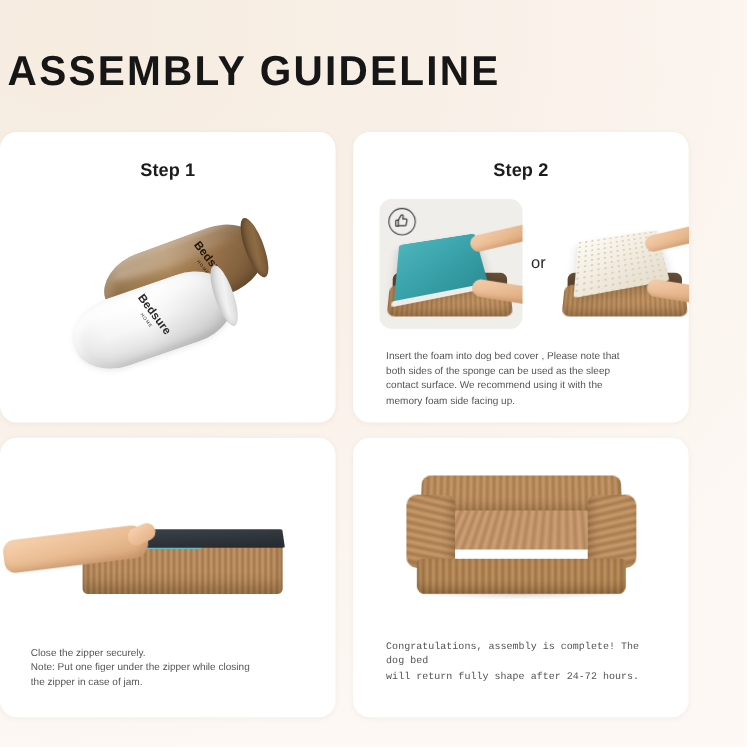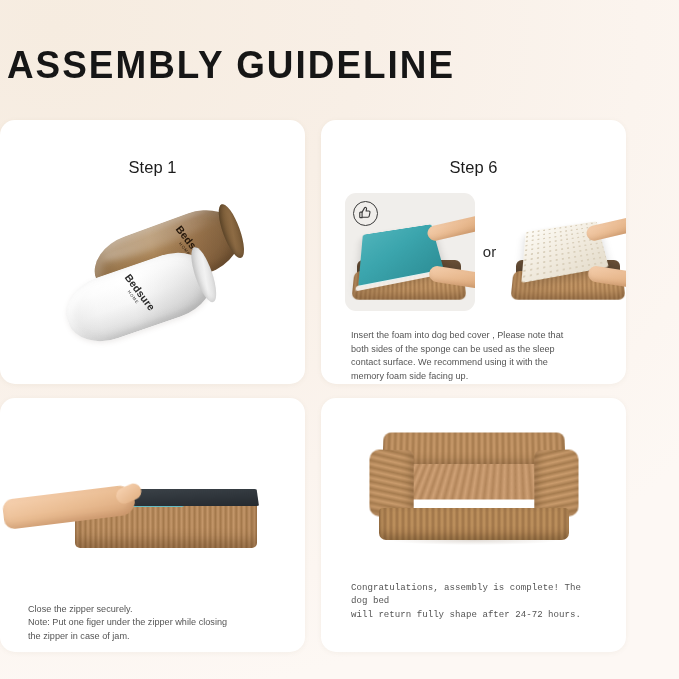--- a/index.html
+++ b/index.html
@@ -57,24 +57,24 @@
     box-shadow: 0 1px 5px rgba(140, 115, 95, 0.075);
     position: relative;
     overflow: hidden;
     display: flex;
     flex-direction: column;
   }
 
   .step-title {
     text-align: center;
     font-size: 16.5px;
-    font-weight: 400;
+    font-weight: 700;
     color: #1c1c1c;
     letter-spacing: 0.005em;
-    margin-top: 38px;
+    margin-top: 26px;
     flex: 0 0 auto;
   }
 
   .art {
     flex: 1 1 auto;
     position: relative;
     display: flex;
     align-items: center;
     justify-content: center;
   }
@@ -83,22 +83,22 @@
     flex: 0 0 auto;
     font-size: 9.1px;
     line-height: 1.52;
     color: #545454;
     padding: 0 26px 0 28px;
     letter-spacing: 0.002em;
     white-space: pre-line;
   }
 
   .card-1 .caption { padding-bottom: 22px; }
-  .card-2 .caption { padding-left: 30px; padding-right: 18px; }
-  .card-3 .caption { padding-bottom: 8px; }
+  .card-2 .caption { padding-bottom: 12px; padding-left: 30px; padding-right: 18px; }
+  .card-3 .caption { padding-bottom: 24px; }
   .card-4 .caption { padding-bottom: 30px; padding-left: 30px; font-family: Liberation Mono, monospace; }
 
   
   .bags {
     position: relative;
     width: 190px;
     height: 116px;
     margin-top: -4px;
   }
 
@@ -504,21 +504,21 @@
               <span>Bedsure</span>
               <span class="sub">HOME</span>
             </div>
           </div>
         </div>
       </div>
 
     </div>
 
     <div class="card card-2">
-      <div class="step-title">Step 6</div>
+      <div class="step-title">Step 2</div>
 
       <div class="art">
         <div class="step2-row">
 
           <div class="subpanel subpanel-left">
             <div class="thumb-badge">
               <svg width="14" height="14" viewBox="0 0 24 24" fill="none" stroke="#3a3a3a" stroke-width="1.9" stroke-linecap="round" stroke-linejoin="round">
                 <path d="M7 10.5v9.5H4.2a1.2 1.2 0 0 1-1.2-1.2v-7.1a1.2 1.2 0 0 1 1.2-1.2H7z"></path>
                 <path d="M7 10.5l4.2-7.3a1.9 1.9 0 0 1 3.5 1.2l-.8 4.2h4.6a2 2 0 0 1 2 2.4l-1.3 6.4a2.3 2.3 0 0 1-2.3 1.8H7"></path>
               </svg>

